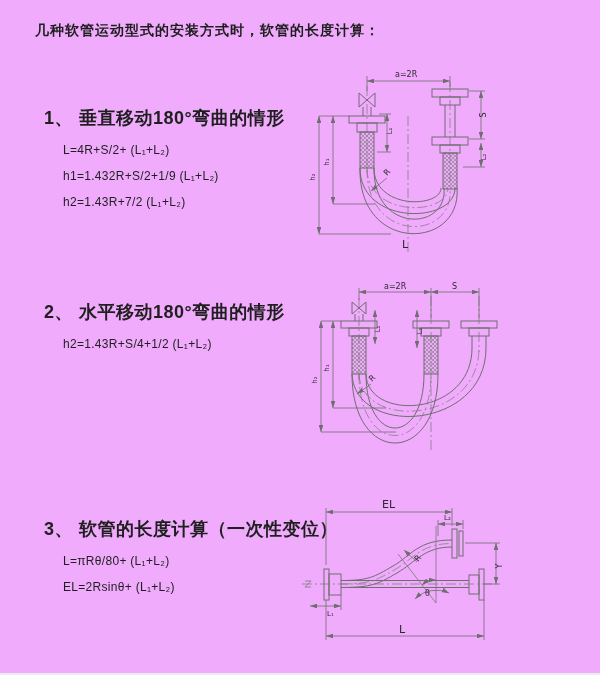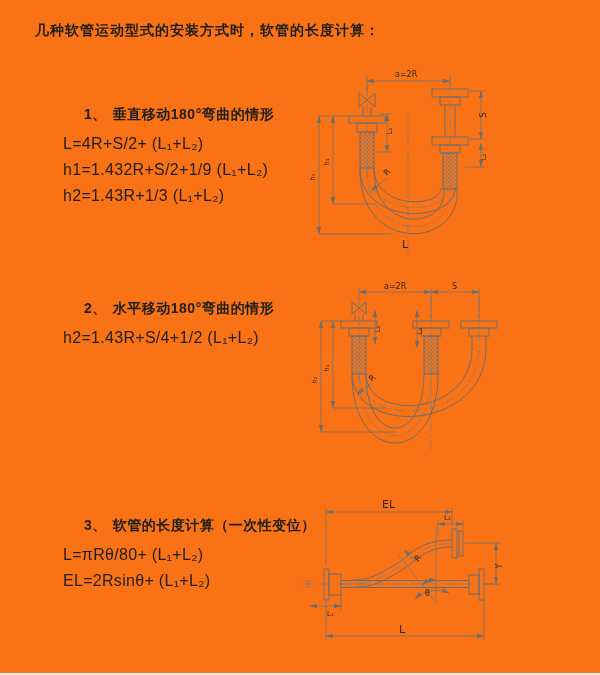--- a/index.html
+++ b/index.html
@@ -1,25 +1,25 @@
 <!DOCTYPE html>
 <html><head>
 <meta charset="utf-8">
 <style>
   html,body{margin:0;padding:0;}
   body{width:600px;height:675px;background:#ffffff;position:relative;overflow:hidden;
        font-family:"Liberation Sans", sans-serif;color:#1f1f1f;}
-  .page{position:absolute;inset:0;background:#f97316;border-bottom:2px solid #ececec;}
+  .page{position:absolute;inset:0;background:#f0abfc;border-bottom:2px solid #ececec;}
   .title{position:absolute;left:35px;top:22px;font-size:14px;font-weight:600;letter-spacing:1px;}
   .section{position:absolute;left:44px;}
   .sec1{top:106px;} .sec2{top:300px;} .sec3{top:517px;}
-  .sec-head{font-size:14px;font-weight:600;letter-spacing:0.5px;margin-bottom:7px;white-space:nowrap;margin-left:40px;}
+  .sec-head{font-size:18px;font-weight:600;letter-spacing:0.5px;margin-bottom:7px;white-space:nowrap;}
   .sec-head .num{margin-right:6px;}
   .formulas{margin-left:19px;}
-  .formula{font-size:16px;line-height:26px;letter-spacing:0.3px;white-space:nowrap;}
+  .formula{font-size:12px;line-height:26px;letter-spacing:0.3px;white-space:nowrap;}
   .diagram{position:absolute;}
   .d1{left:303px;top:64px;} .d2{left:301px;top:280px;} .d3{left:294px;top:496px;}
   svg .ln{stroke:#6e6e6e;stroke-width:1;fill:none;}
   svg .thin{stroke:#787878;stroke-width:0.8;fill:none;}
   svg .cl{stroke:#7a7a7a;stroke-width:0.7;fill:none;stroke-dasharray:10 3 2 3;}
   svg .dim{stroke:#6e6e6e;stroke-width:0.8;fill:none;}
   svg .lbl{font-family:"DejaVu Sans", sans-serif;font-size:8px;fill:#2a2a2a;}
   svg .lblS{font-family:"DejaVu Sans", sans-serif;font-size:7px;fill:#2a2a2a;}
   svg .lblL{font-family:"DejaVu Sans", sans-serif;font-size:11px;fill:#2a2a2a;}
   svg .hrect{stroke:#6e6e6e;stroke-width:1;}
@@ -31,21 +31,21 @@
 
   <div class="title">几种软管运动型式的安装方式时，软管的长度计算：</div>
 
   <div class="section sec1">
     <div class="sec-head">
       <span class="num">1、</span><span>垂直移动180°弯曲的情形</span>
     </div>
     <div class="formulas">
       <div class="formula">L=4R+S/2+ (L₁+L₂)</div>
       <div class="formula">h1=1.432R+S/2+1/9 (L₁+L₂)</div>
-      <div class="formula">h2=1.43R+1/3 (L₁+L₂)</div>
+      <div class="formula">h2=1.43R+7/2 (L₁+L₂)</div>
     </div>
   </div>
 
   <div class="section sec2">
     <div class="sec-head">
       <span class="num">2、</span><span>水平移动180°弯曲的情形</span>
     </div>
     <div class="formulas">
       <div class="formula">h2=1.43R+S/4+1/2 (L₁+L₂)</div>
     </div>

